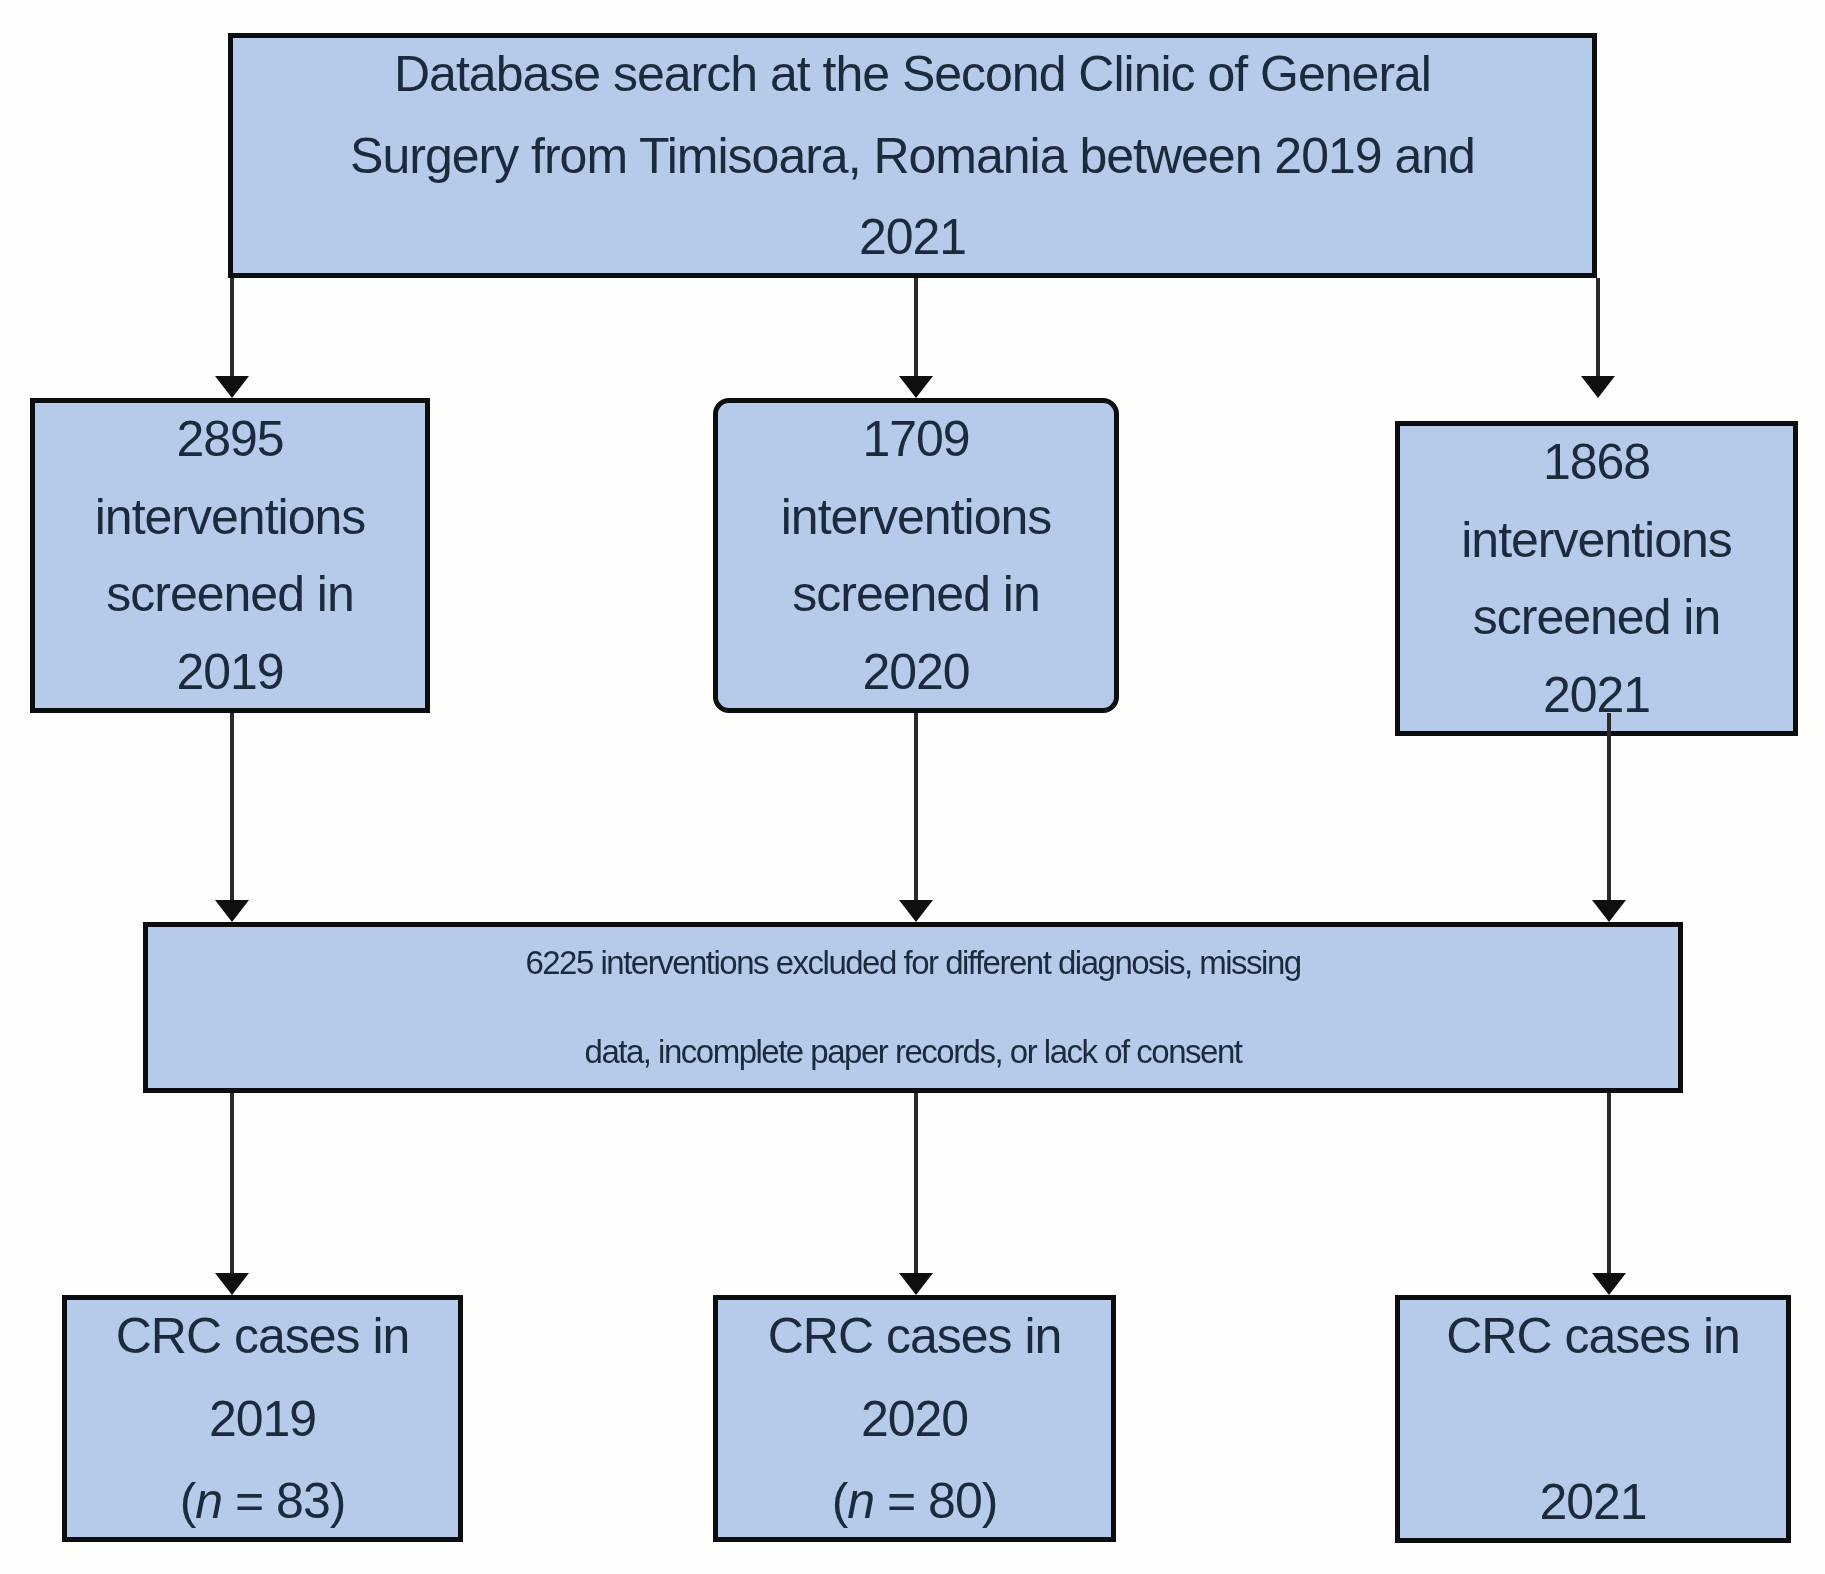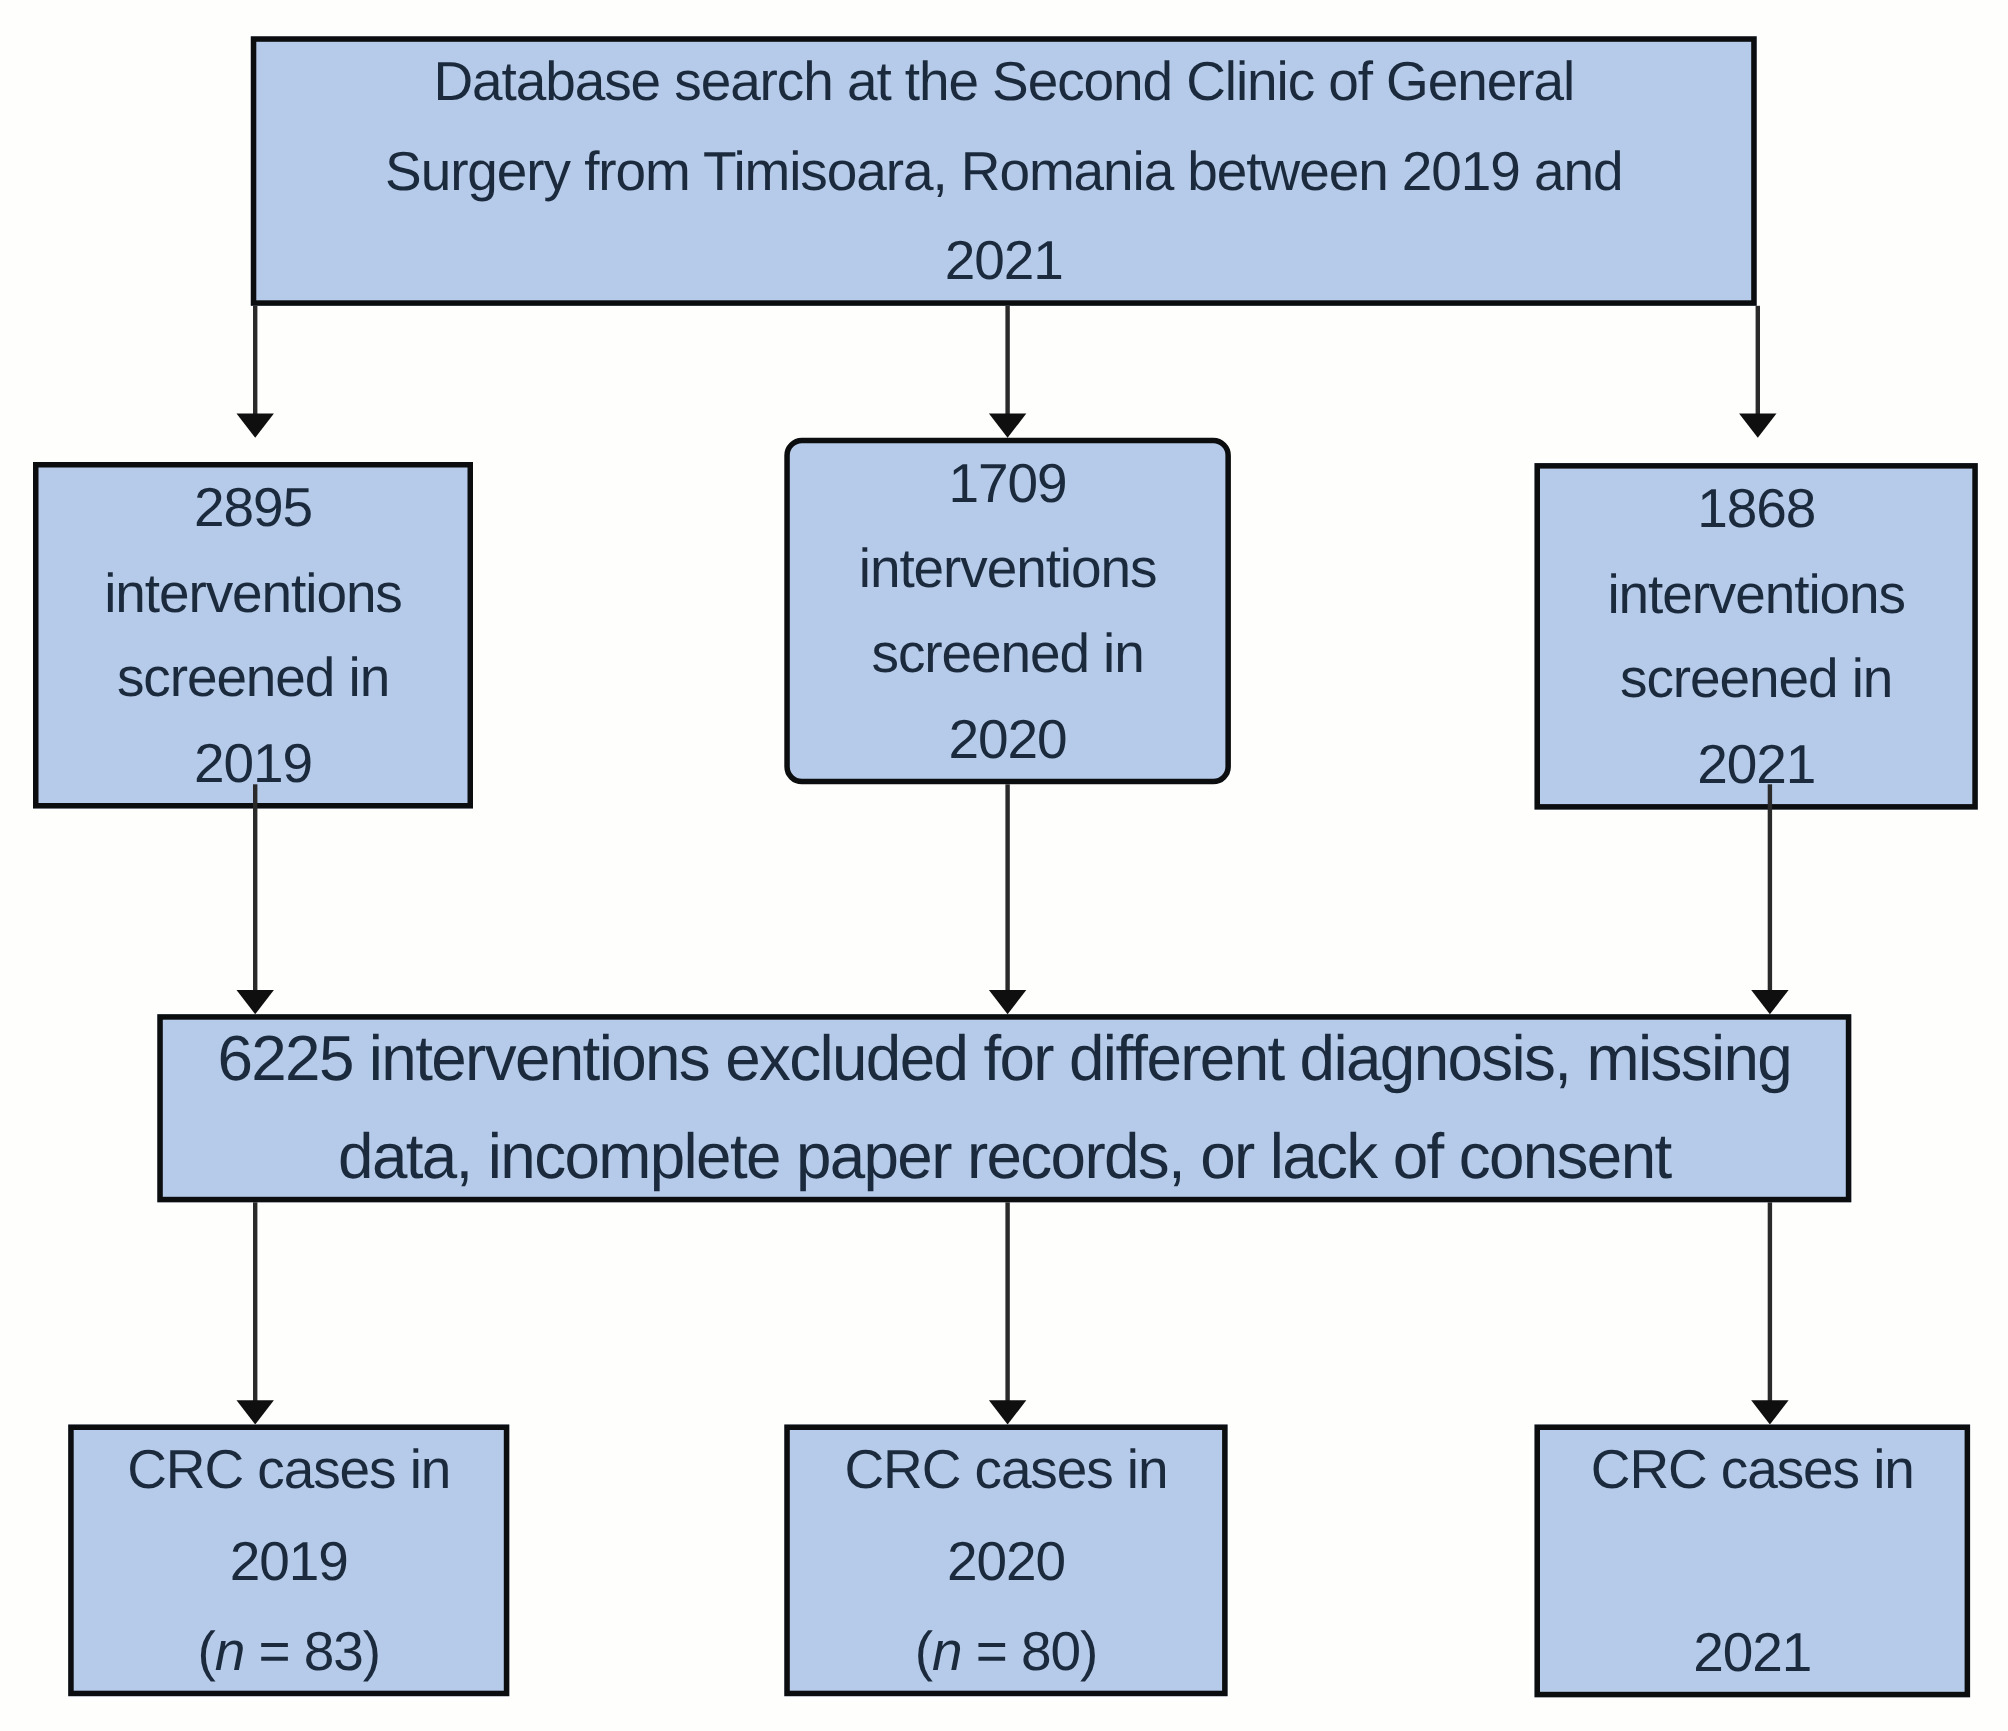--- a/index.html
+++ b/index.html
@@ -28,26 +28,26 @@
     text-align: center;
   }
   .line {
     display: block;
     white-space: pre;
     font-size: 50px;
     line-height: 72px;
     letter-spacing: -1px;
     color: #1b2a3c;
   }
-  .wide .line { font-size: 58px; letter-spacing: -1.5px; }
+  .wide .line { font-size: 33px; letter-spacing: -1.5px; }
   .nvar { font-style: italic; }
 
   
   .top-box   { left: 228px;  top: 33px;   width: 1369px; height: 245px; }
-  .scr-l     { left: 30px;   top: 420px;  width: 400px;  height: 315px; }
+  .scr-l     { left: 30px;   top: 398px;  width: 400px;  height: 315px; }
   .scr-m     { left: 713px;  top: 398px;  width: 406px;  height: 315px; border-radius: 16px; }
   .scr-r     { left: 1395px; top: 421px;  width: 403px;  height: 315px; }
   .wide      { left: 143px;  top: 922px;  width: 1540px; height: 171px; }
   .crc-l     { left: 62px;   top: 1295px; width: 401px;  height: 247px; }
   .crc-m     { left: 713px;  top: 1295px; width: 403px;  height: 247px; }
   .crc-r     { left: 1395px; top: 1295px; width: 396px;  height: 248px; }
 
   
   .arrow { position: absolute; width: 34px; }
   .arrow .stem {

